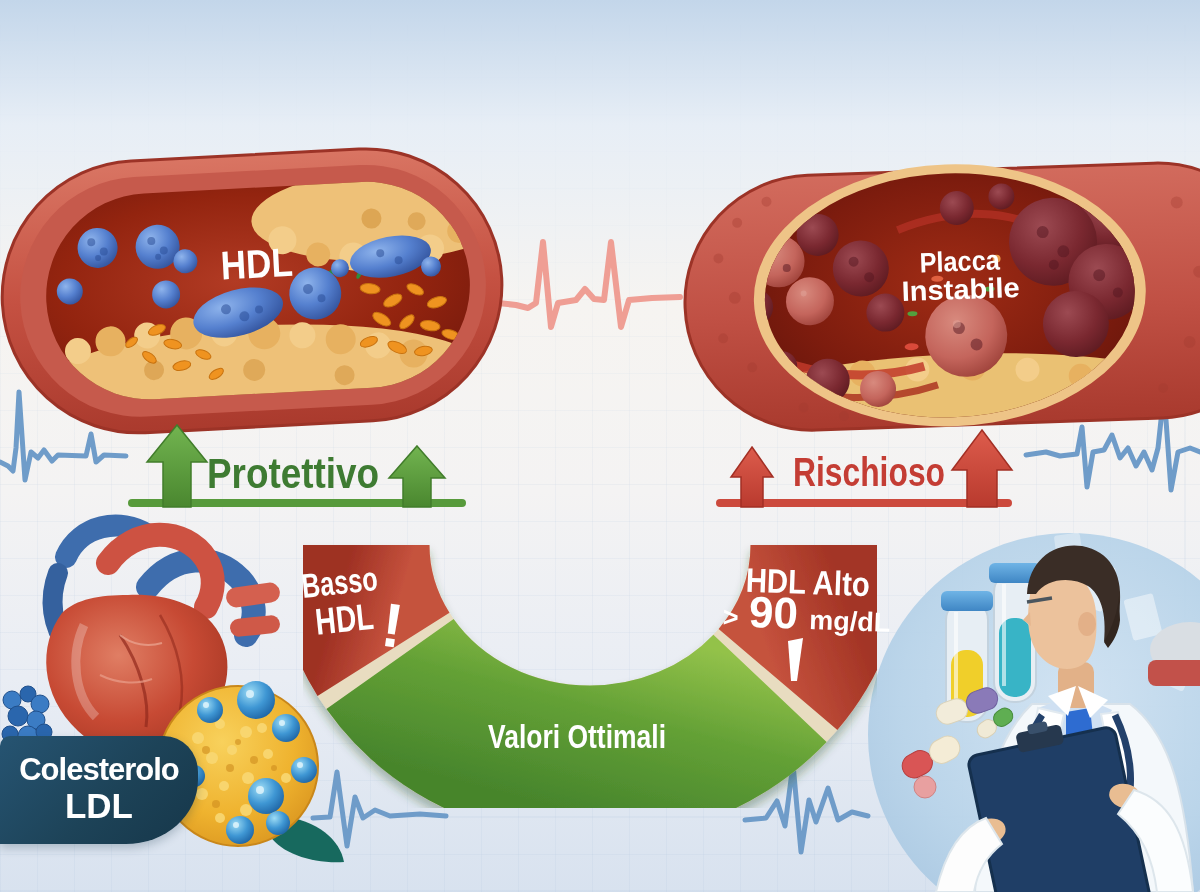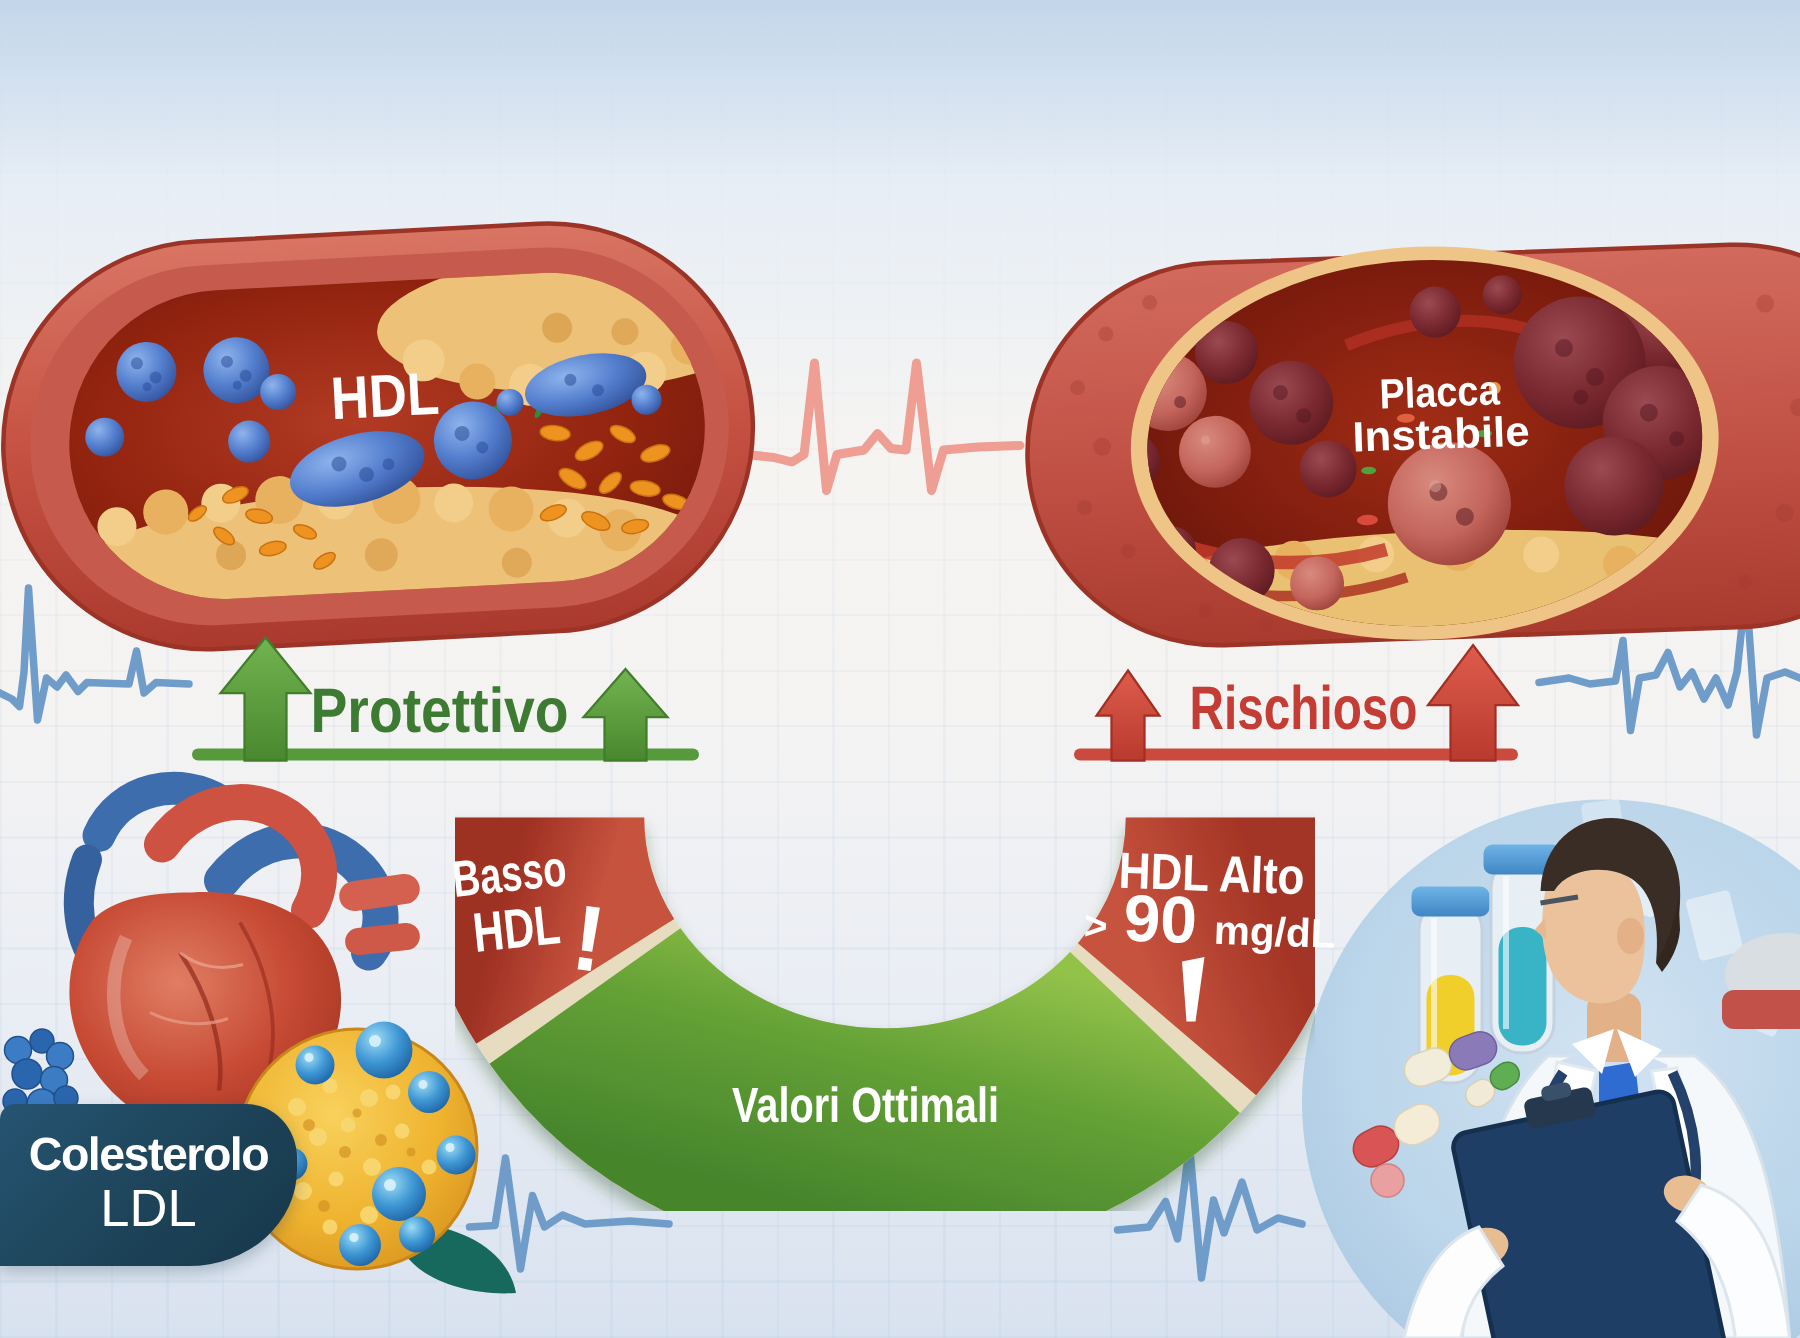--- a/index.html
+++ b/index.html
@@ -13,21 +13,21 @@
     opacity:.55;}
   .grid.fadeTop{-webkit-mask-image:linear-gradient(180deg,transparent 0%,rgba(0,0,0,.4) 30%,#000 55%,#000 100%);
     mask-image:linear-gradient(180deg,transparent 0%,rgba(0,0,0,.4) 30%,#000 55%,#000 100%);}
   svg{position:absolute;overflow:visible;}
   .ldl-banner{position:absolute;left:0;top:736px;width:198px;height:108px;
     background:linear-gradient(135deg,#265472 0%,#1d4358 55%,#16374a 100%);
     border-radius:10px 34px 72px 0 / 10px 36px 64px 0;
     box-shadow:0 4px 10px rgba(20,50,70,.25);
     display:flex;flex-direction:column;align-items:center;justify-content:center;color:#fff;}
   .ldl-banner .l1{font-size:31px;font-weight:bold;letter-spacing:-1px;line-height:1.05;}
-  .ldl-banner .l2{font-size:35px;font-weight:normal;letter-spacing:0;line-height:1.1;}
+  .ldl-banner .l2{font-size:35px;font-weight:bold;letter-spacing:0;line-height:1.1;}
   text{font-family:"Liberation Sans",sans-serif;font-weight:bold;}
 </style>
 </head>
 <body>
 
 <div id="stage">
 
   <div class="grid fadeTop"></div>
 
   <svg style="left:0;top:0;" width="1200" height="892" viewBox="0 0 1200 892">

